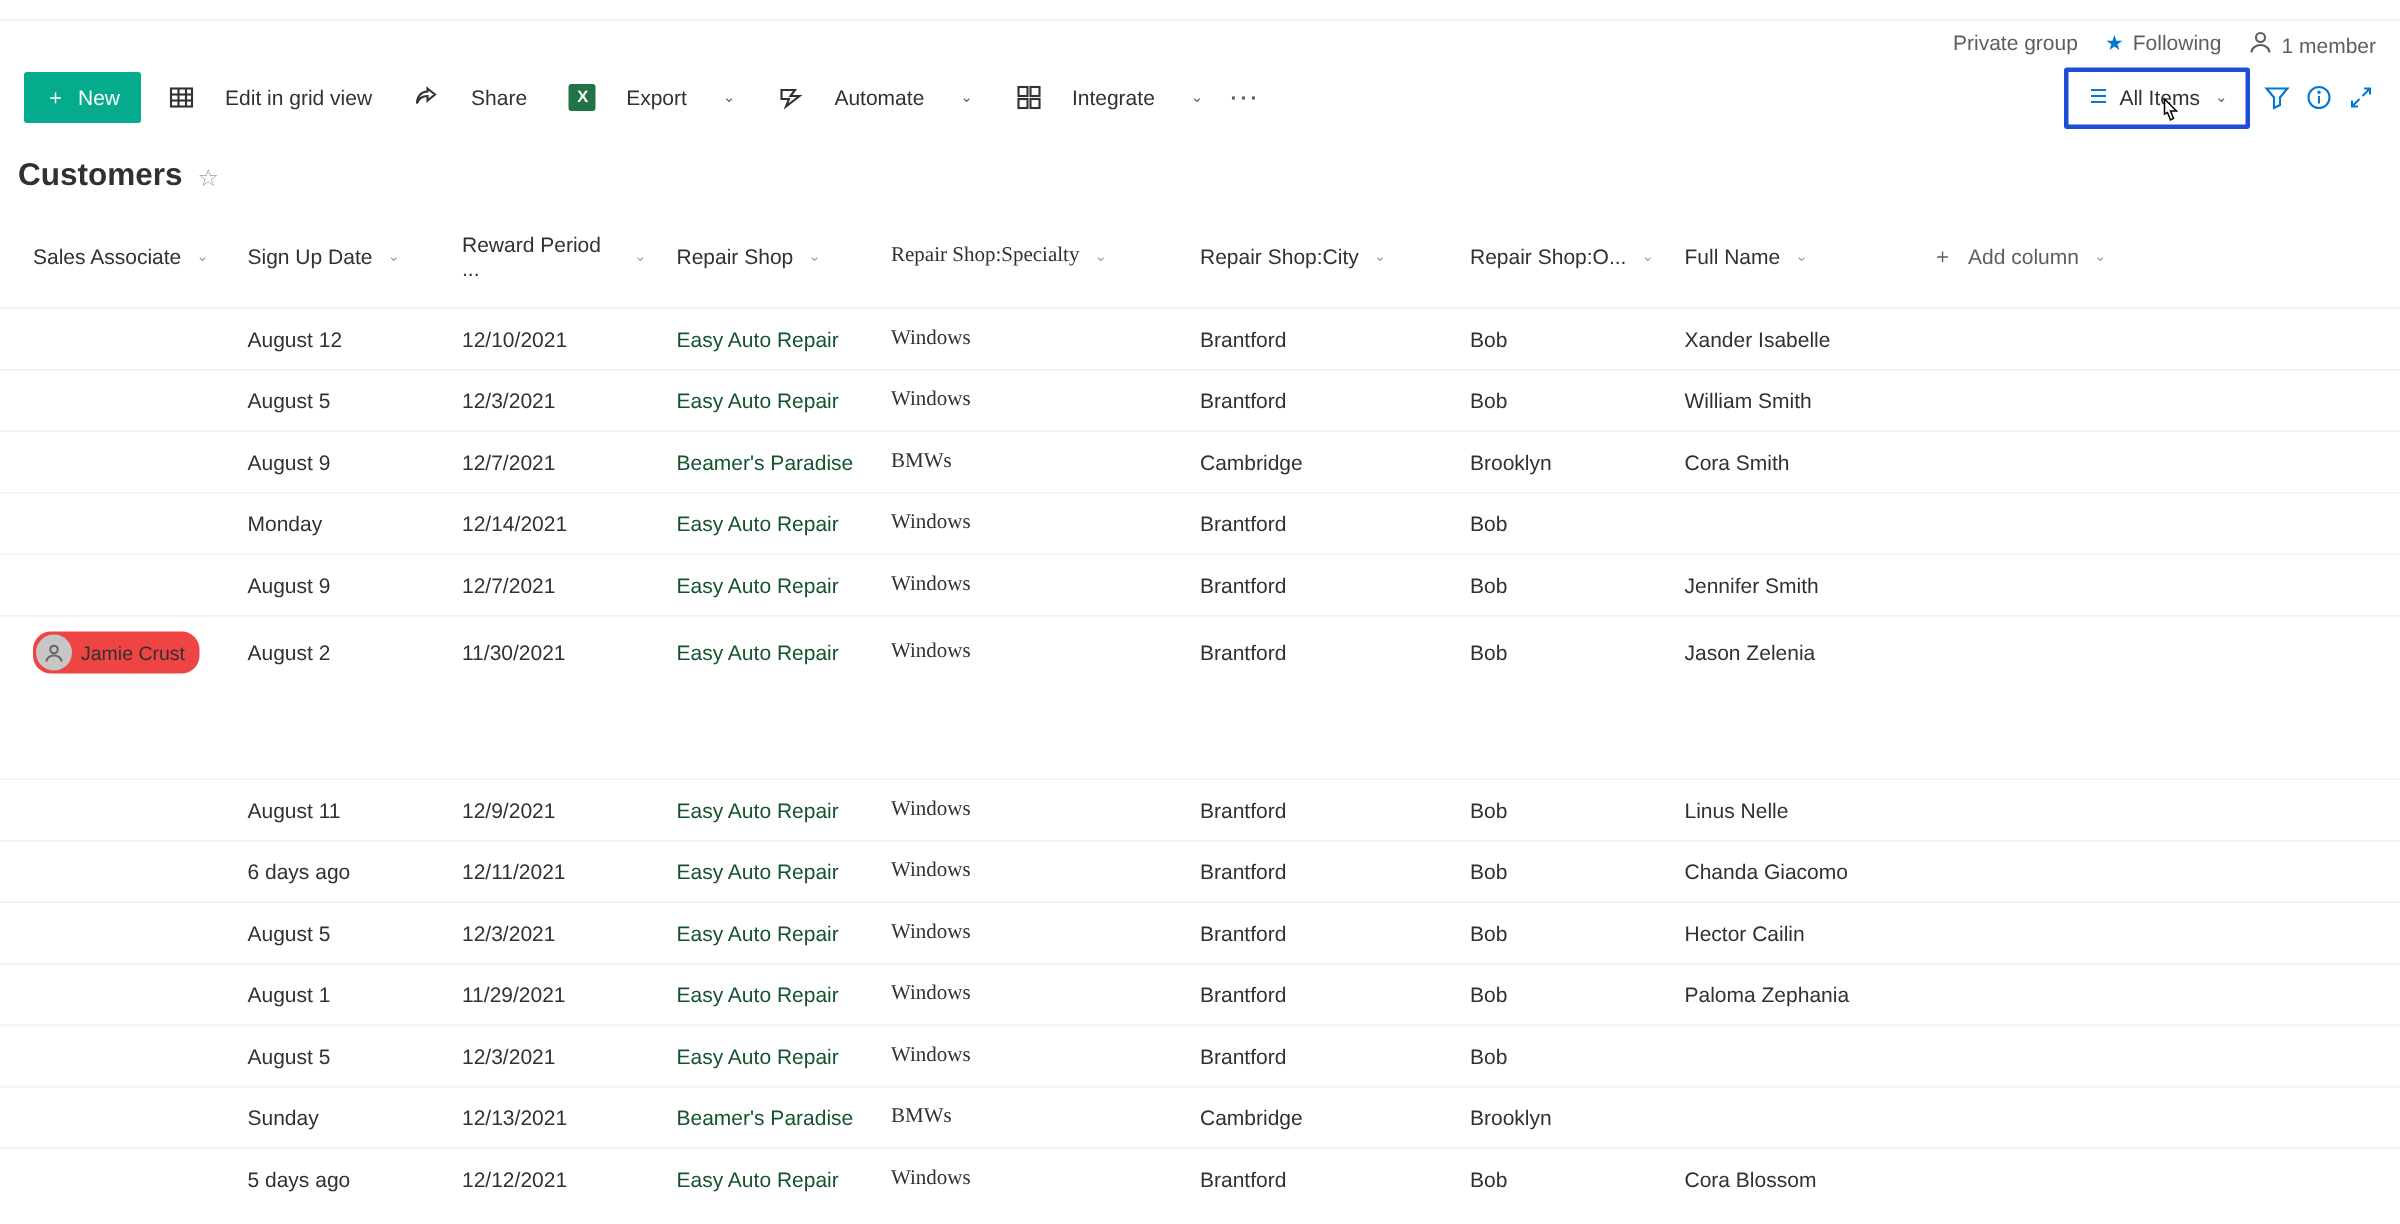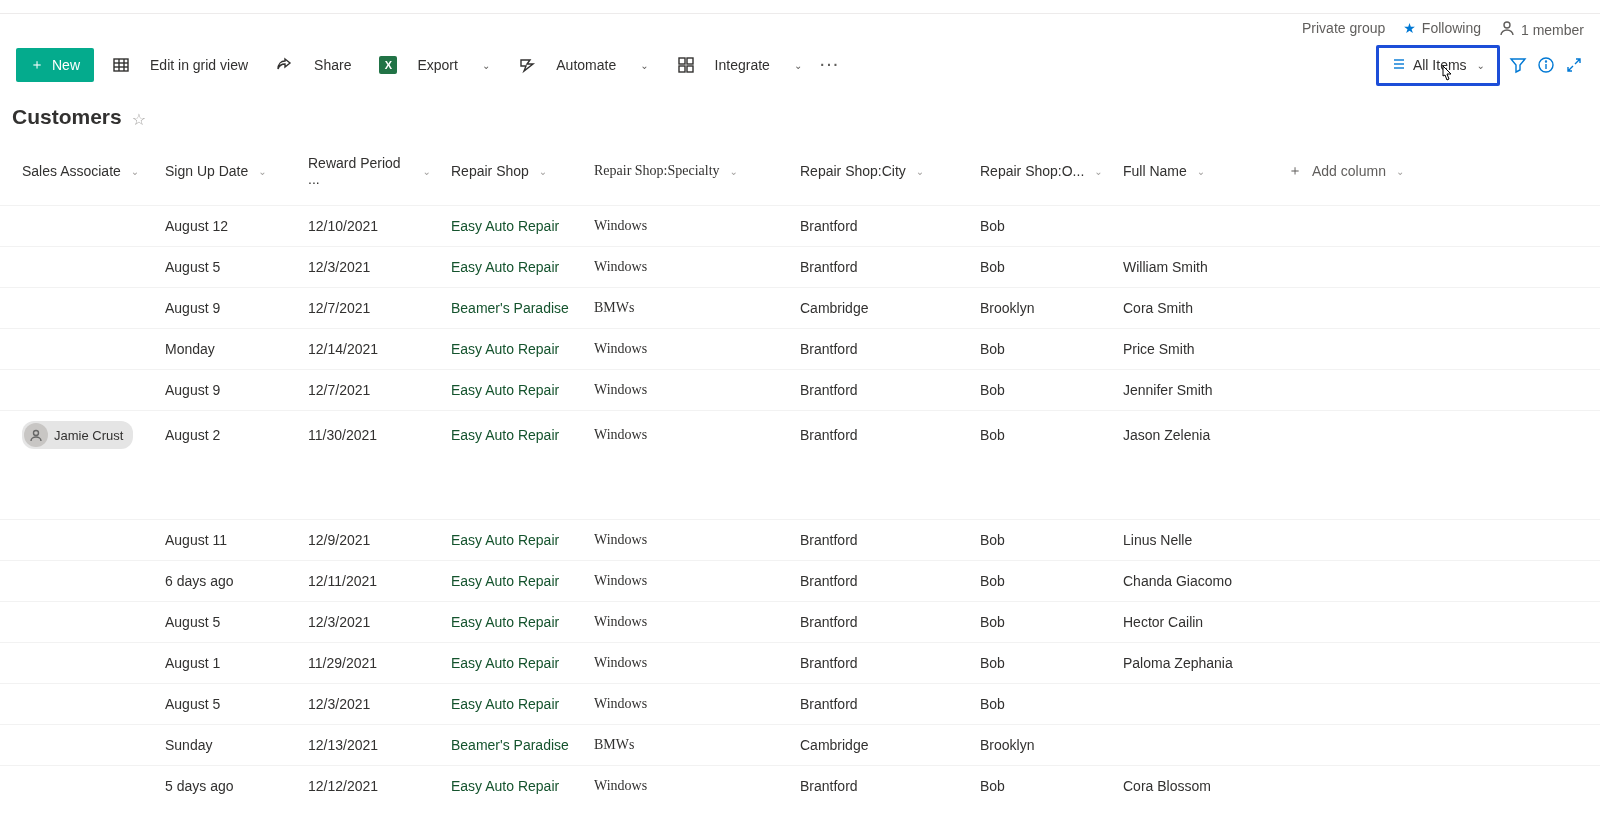--- a/index.html
+++ b/index.html
@@ -32,21 +32,21 @@
     .c-date  { width:143px;}
     .c-reward{ width:143px;}
     .c-shop  { width:143px;}
     .c-spec  { width:206px;font-family:Liberation Serif, serif;}
     .c-city  { width:180px;}
     .c-owner { width:143px;}
     .c-name  { width:165px;}
     .c-add   { width:150px;}
     .add-col { color:#605e5c;}
     .add-col .plus { color:#605e5c; margin-right:4px;}
-    .person-chip { display:inline-flex; align-items:center; gap:6px; background:#e5e5e5; border-radius:12px; padding:2px 10px 2px 2px; font-size:13px;}
+    .person-chip { display:inline-flex; align-items:center; gap:6px; background:#ef4444; border-radius:12px; padding:2px 10px 2px 2px; font-size:13px;}
     .avatar { width:24px; height:24px; border-radius:50%; background:#c8c6c4; display:flex; align-items:center; justify-content:center; color:#666; font-size:13px;}
     .gap-row { height:60px;}
     svg.stroke path, svg.stroke rect, svg.stroke line, svg.stroke circle { stroke:currentColor; stroke-width:1.4; fill:none;}
   </style>
 </head>
 <body>
 
 <div class="topbar-spacer"></div>
 
 <div class="info-row">
@@ -217,20 +217,23 @@
       </div>
       <div class="col c-spec">
         <span>Windows</span>
       </div>
       <div class="col c-city">
         <span>Brantford</span>
       </div>
       <div class="col c-owner">
         <span>Bob</span>
       </div>
+      <div class="col c-name">
+        <span>Xander Isabelle</span>
+      </div>
     </div>
     <div class="row">
       <div class="col c-assoc"></div>
       <div class="col c-date">
         <span>August 5</span>
       </div>
       <div class="col c-reward">
         <span>12/3/2021</span>
       </div>
       <div class="col c-shop">
@@ -285,23 +288,20 @@
         <span class="link">Easy Auto Repair</span>
       </div>
       <div class="col c-spec">
         <span>Windows</span>
       </div>
       <div class="col c-city">
         <span>Brantford</span>
       </div>
       <div class="col c-owner">
         <span>Bob</span>
-      </div>
-      <div class="col c-name">
-        <span>Price Smith</span>
       </div>
     </div>
     <div class="row">
       <div class="col c-assoc"></div>
       <div class="col c-date">
         <span>August 9</span>
       </div>
       <div class="col c-reward">
         <span>12/7/2021</span>
       </div>

